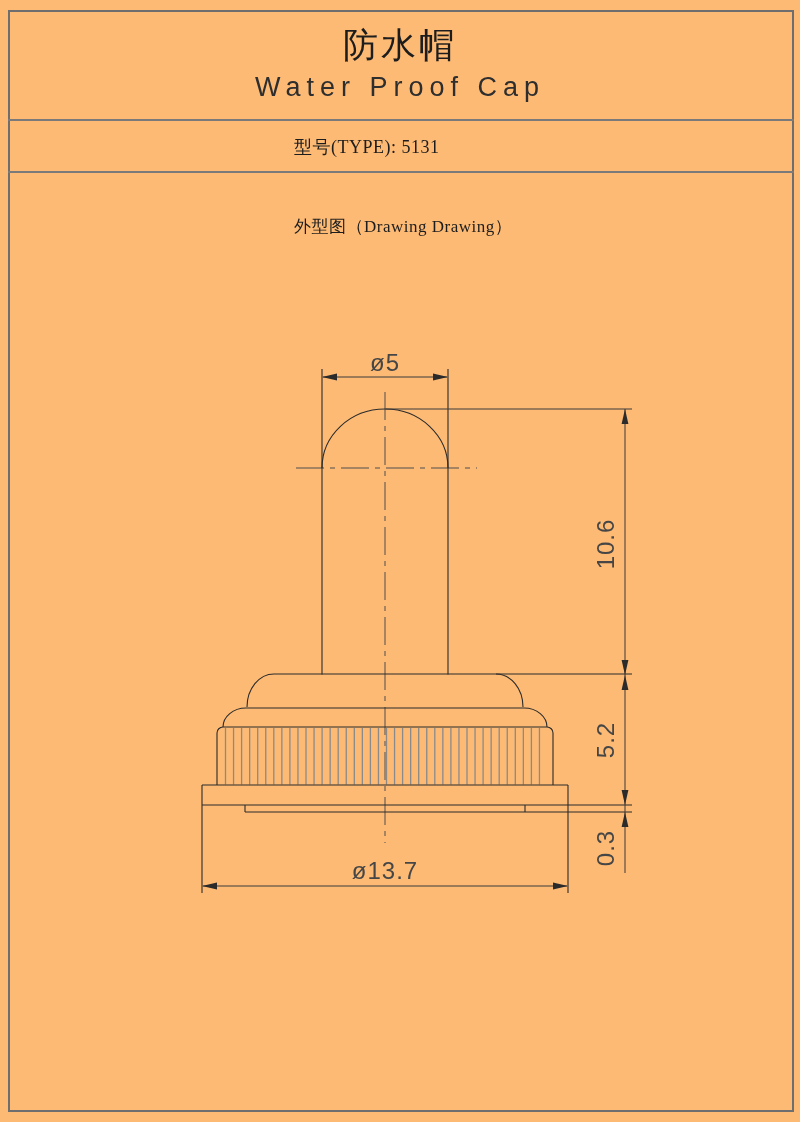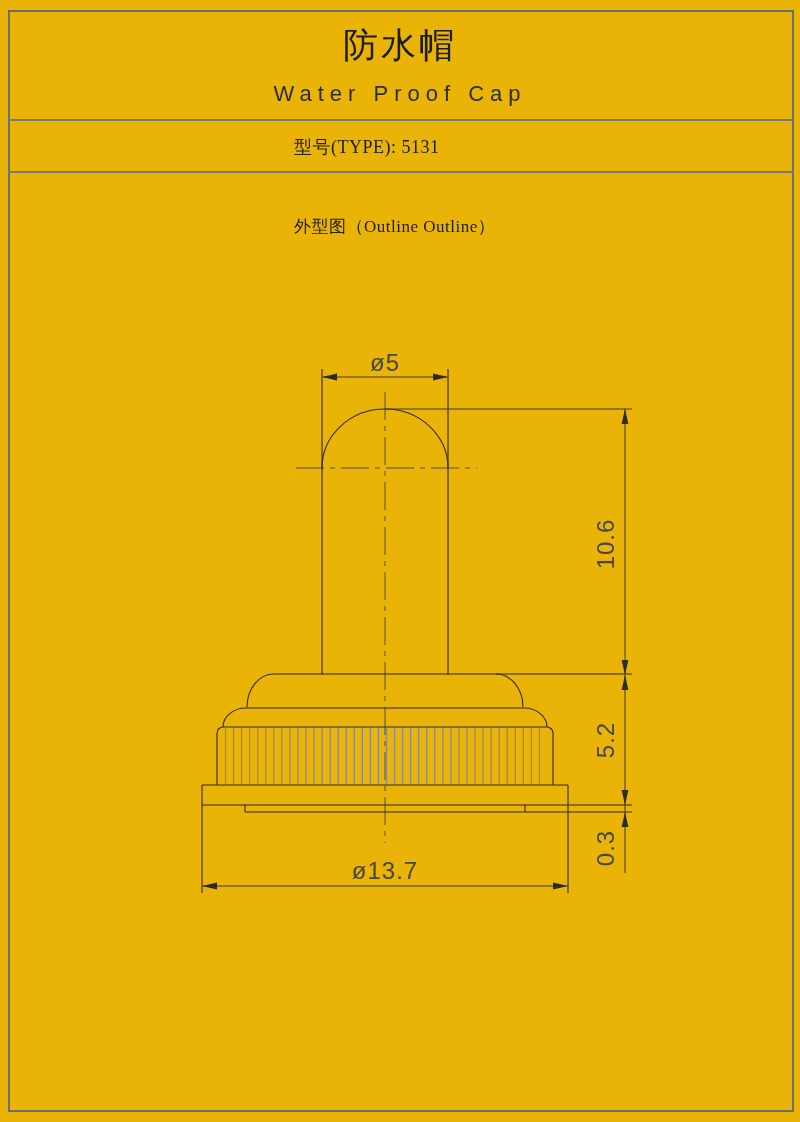--- a/index.html
+++ b/index.html
@@ -1,19 +1,19 @@
 <!DOCTYPE html>
 <html><head>
 <meta charset="utf-8">
 <style>
   html,body{margin:0;padding:0;background:#ffffff;}
   .page{
     position:relative;
     width:800px;height:1122px;
-    background:#eab308;
+    background:#fdba74;
     font-family:"Liberation Sans", sans-serif;
     overflow:hidden;
   }
   .frame{
     position:absolute;
     left:8px;top:10px;width:782px;height:1098px;
     border:2px solid #6e6e6e;
   }
   .divider{
     position:absolute;
@@ -28,25 +28,24 @@
     text-align:center;
     font-family:"Liberation Serif", serif;
     font-size:35px;
     letter-spacing:3px;
     color:#1d1d1d;
   }
   .title-en{
     position:absolute;
     left:0;top:72px;width:800px;
     text-align:center;
-    font-size:22px;
+    font-size:27px;
     font-weight:400;
     letter-spacing:6px;
     color:#2e2e2e;
-    margin-top:9px;
   }
   .type-text{
     position:absolute;
     left:294px;top:135px;
     font-family:"Liberation Serif", serif;
     font-size:18px;
     color:#1d1d1d;
     letter-spacing:0.5px;
     text-align:right;
   }
@@ -79,21 +78,21 @@
 
 <div class="page">
 
   <div class="frame"></div>
   <div class="divider divider-1"></div>
   <div class="divider divider-2"></div>
 
   <div class="title-cn">防水帽</div>
   <div class="title-en">Water Proof Cap</div>
   <div class="type-text">型号(TYPE): 5131</div>
-  <div class="section-label">外型图（Outline Outline）</div>
+  <div class="section-label">外型图（Drawing Drawing）</div>
 
   <svg class="drawing-svg" viewBox="0 0 800 1122" xmlns="http://www.w3.org/2000/svg">
 
     <g>
       <line class="centerline" x1="385" y1="392" x2="385" y2="843"></line>
       <line class="centerline" x1="296" y1="468" x2="477" y2="468"></line>
     </g>
 
     <g>
 

